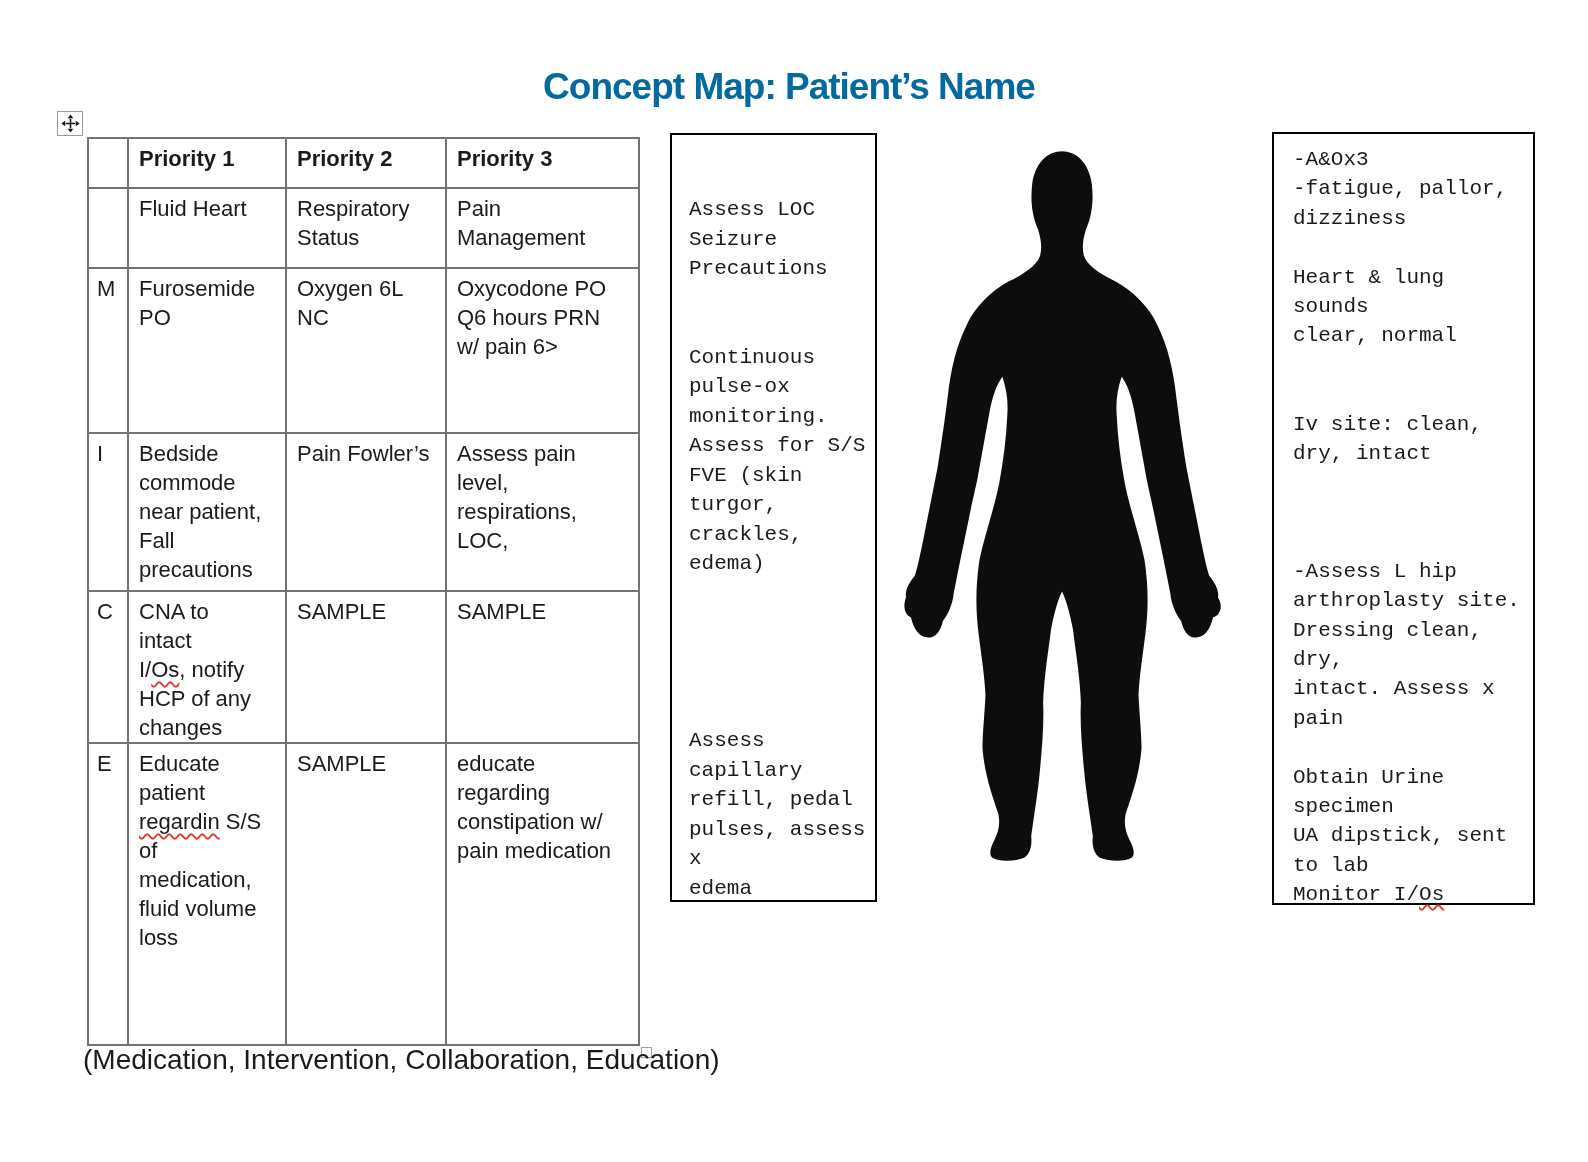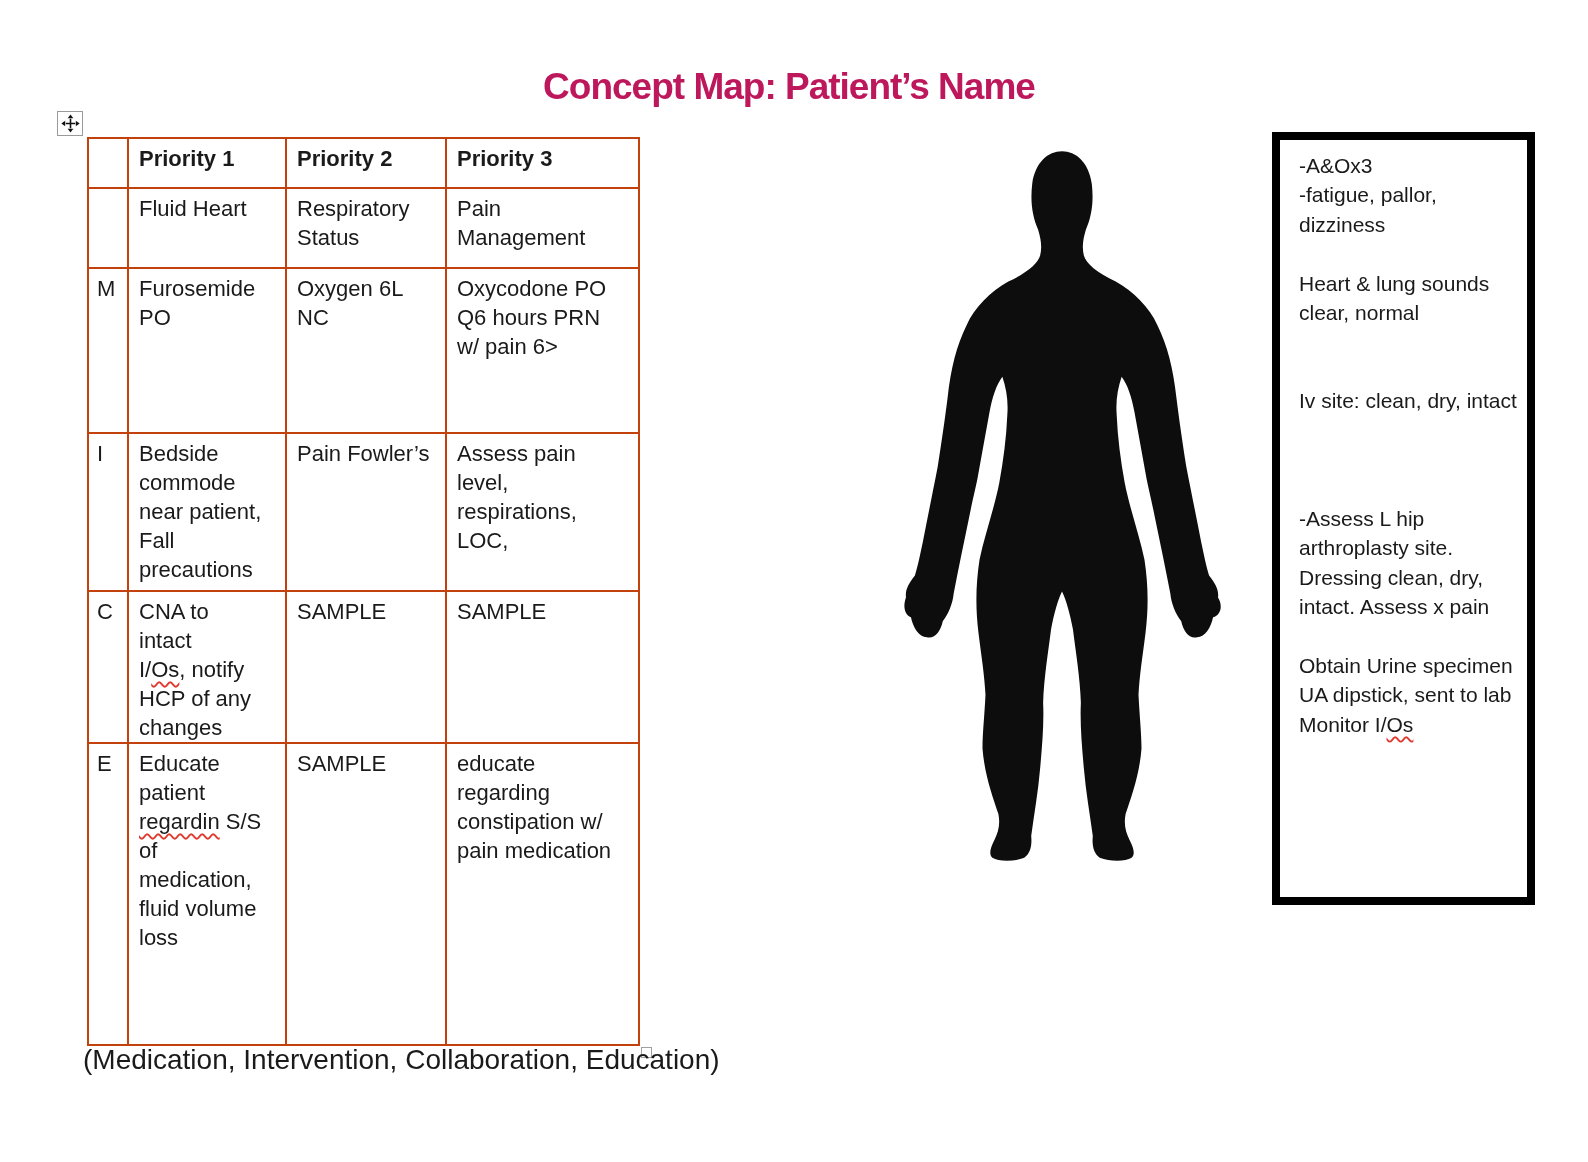--- a/index.html
+++ b/index.html
@@ -3,54 +3,54 @@
 <meta charset="utf-8">
 <style>
   html,body{margin:0;padding:0;background:#ffffff;}
   #page{
     position:relative;width:1588px;height:1162px;background:#ffffff;overflow:hidden;
     font-family:"Liberation Sans","DejaVu Sans",sans-serif;color:#1a1a1a;
   }
   
   #title{
     position:absolute;left:0;top:66px;width:1578px;text-align:center;
-    font-size:37px;font-weight:700;letter-spacing:-1px;color:#be185d;
+    font-size:37px;font-weight:700;letter-spacing:-1px;color:#0369a1;
   }
   
   #move-handle{
     position:absolute;left:57px;top:111px;width:26px;height:25px;
     background:#fff;border:1.5px solid #9a9a9a;box-sizing:border-box;
     display:flex;align-items:center;justify-content:center;
   }
   
   #resize-handle{
     position:absolute;left:641px;top:1047px;width:11px;height:11px;
     background:#fff;border:1.5px solid #a0a0a0;box-sizing:border-box;
   }
   
   #mice-table{
     position:absolute;left:87px;top:137px;border-collapse:collapse;table-layout:fixed;
     width:551px;
   }
   #mice-table td{
-    border:2px solid #c2410c;vertical-align:top;padding:5px 6px 0 10px;
+    border:2px solid #737373;vertical-align:top;padding:5px 6px 0 10px;
     font-size:22px;line-height:29px;white-space:pre-line;overflow:hidden;
   }
   #mice-table td.hdr{font-weight:700;}
   #mice-table td.rowletter{padding-left:8px;}
   .sq{
     text-decoration:underline;text-decoration-style:wavy;
     text-decoration-color:#e03a2f;text-decoration-thickness:2px;
     text-underline-offset:4px;text-decoration-skip-ink:none;
   }
   #table-caption{
     position:absolute;left:83px;top:1046px;font-size:28px;line-height:28px;
   }
   
-  .tbox{position:absolute;border:8px solid #000000;box-sizing:border-box;background:#fff;}
+  .tbox{position:absolute;border:2px solid #000000;box-sizing:border-box;background:#fff;font-family:Liberation Mono, monospace;}
   #assess-left-box{left:670px;top:133px;width:207px;height:769px;}
   #assess-left-box .txt{
     position:absolute;left:17px;top:60px;right:6px;
     font-size:21px;line-height:29.5px;white-space:pre-line;
   }
   #assess-right-box{left:1272px;top:132px;width:263px;height:773px;}
   #assess-right-box .txt{
     position:absolute;left:19px;top:11px;right:5px;
     font-size:21px;line-height:29.4px;white-space:pre-line;
   }
@@ -148,20 +148,42 @@
 constipation w/
 pain medication</td>
     </tr>
   </tbody>
     </table>
 
   <div id="resize-handle"></div>
 
   <div id="table-caption">(Medication, Intervention, Collaboration, Education)</div>
 
+  <div id="assess-left-box" class="tbox">
+    <div class="txt">Assess LOC
+Seizure
+Precautions
+
+
+Continuous
+pulse-ox
+monitoring.
+Assess for S/S
+FVE (skin turgor,
+crackles, edema)
+
+
+
+
+
+Assess capillary
+refill, pedal
+pulses, assess x
+edema</div>
+  </div>
 
   <svg id="body-figure" viewBox="0 0 320 720">
     <path fill="#0d0d0d" d="M160,1
       C174,1 187,12 190,34 C192,52 190,66 184,80 C181,90 180,98 182,106
       C184,114 196,124 214,132 C232,142 248,158 256,176 C266,196 272,220 275,248
       C278,272 281,292 285,318 C290,344 295,368 300,394 C303,408 305,418 308,428
       C314,436 318,442 317,450 C322,458 320,468 312,470 C310,480 304,490 296,490
       C288,492 282,484 280,474 C274,466 270,456 269,446 C264,420 259,396 254,372
       C250,352 247,340 245,330 C241,308 237,286 233,264 C230,248 226,236 220,228
       C216,240 214,252 215,266 C216,290 219,312 223,334 C228,360 238,388 243,412

